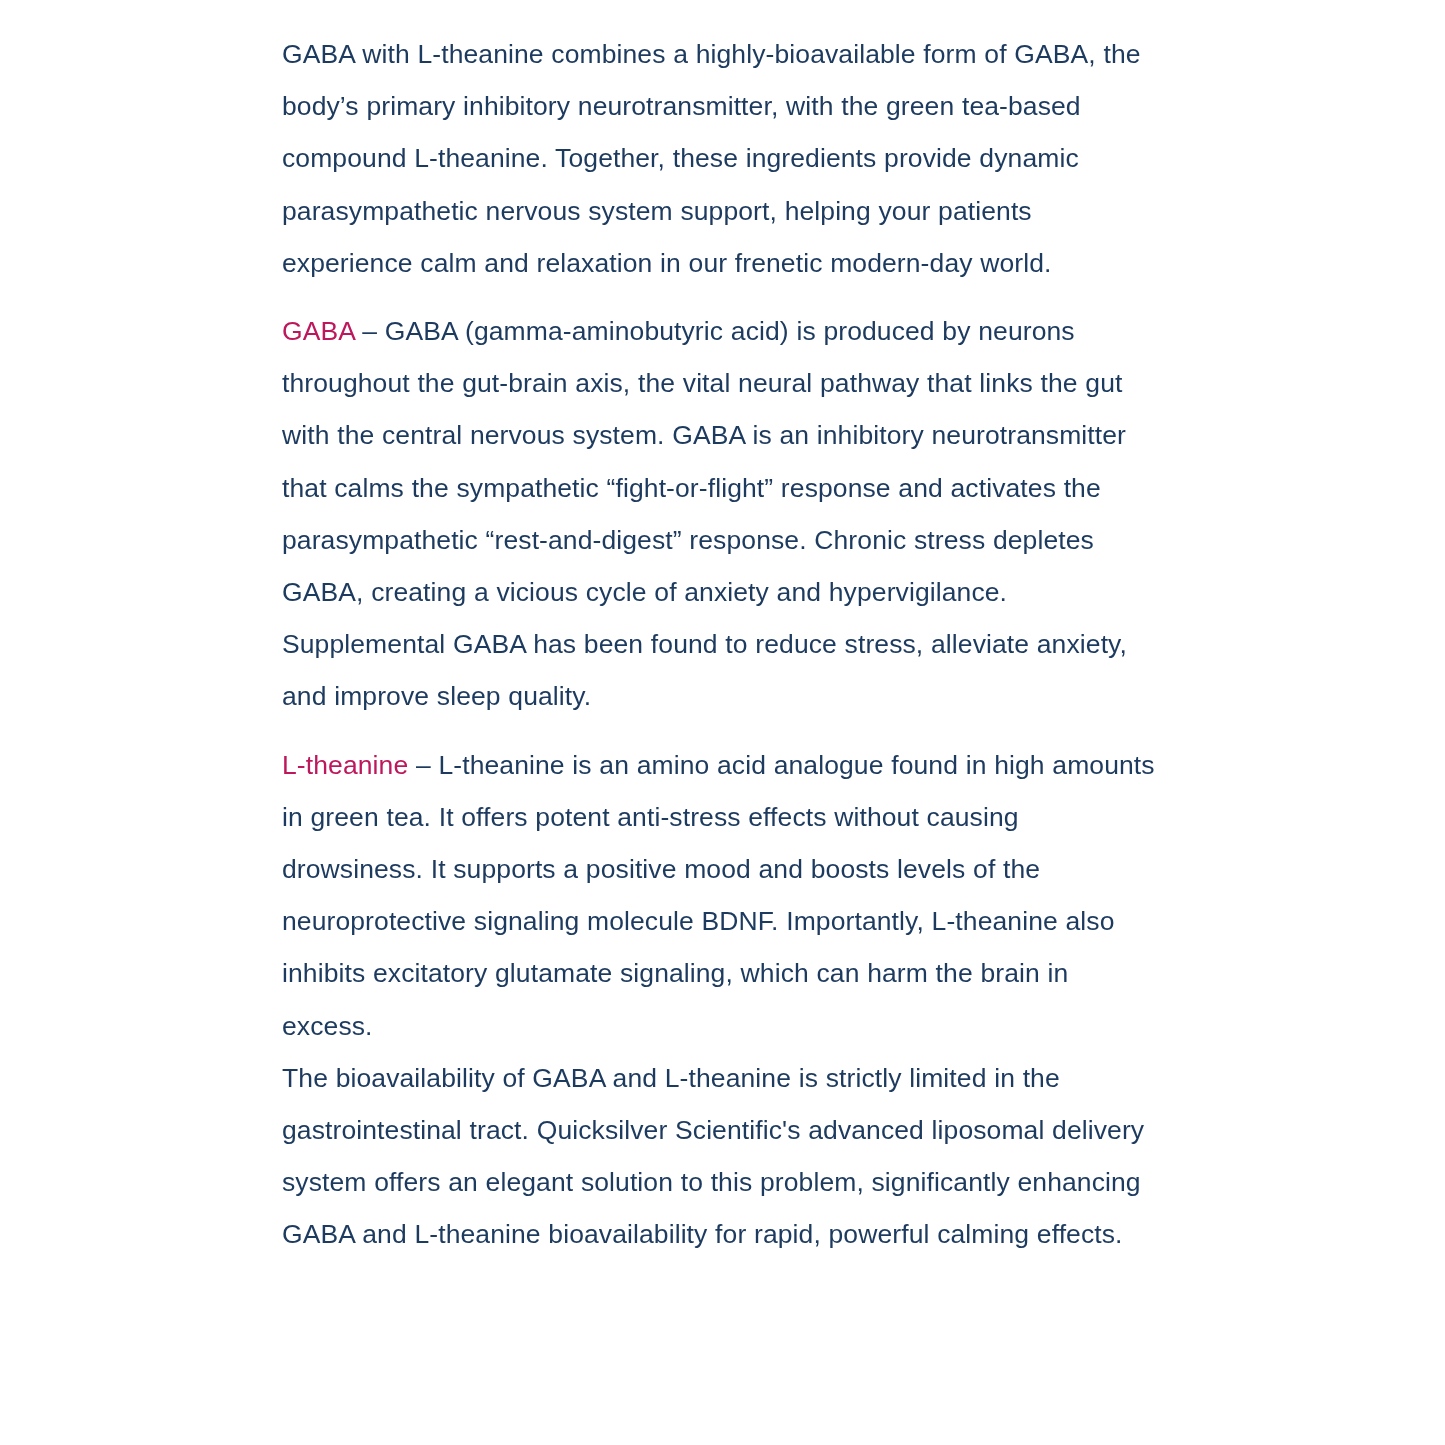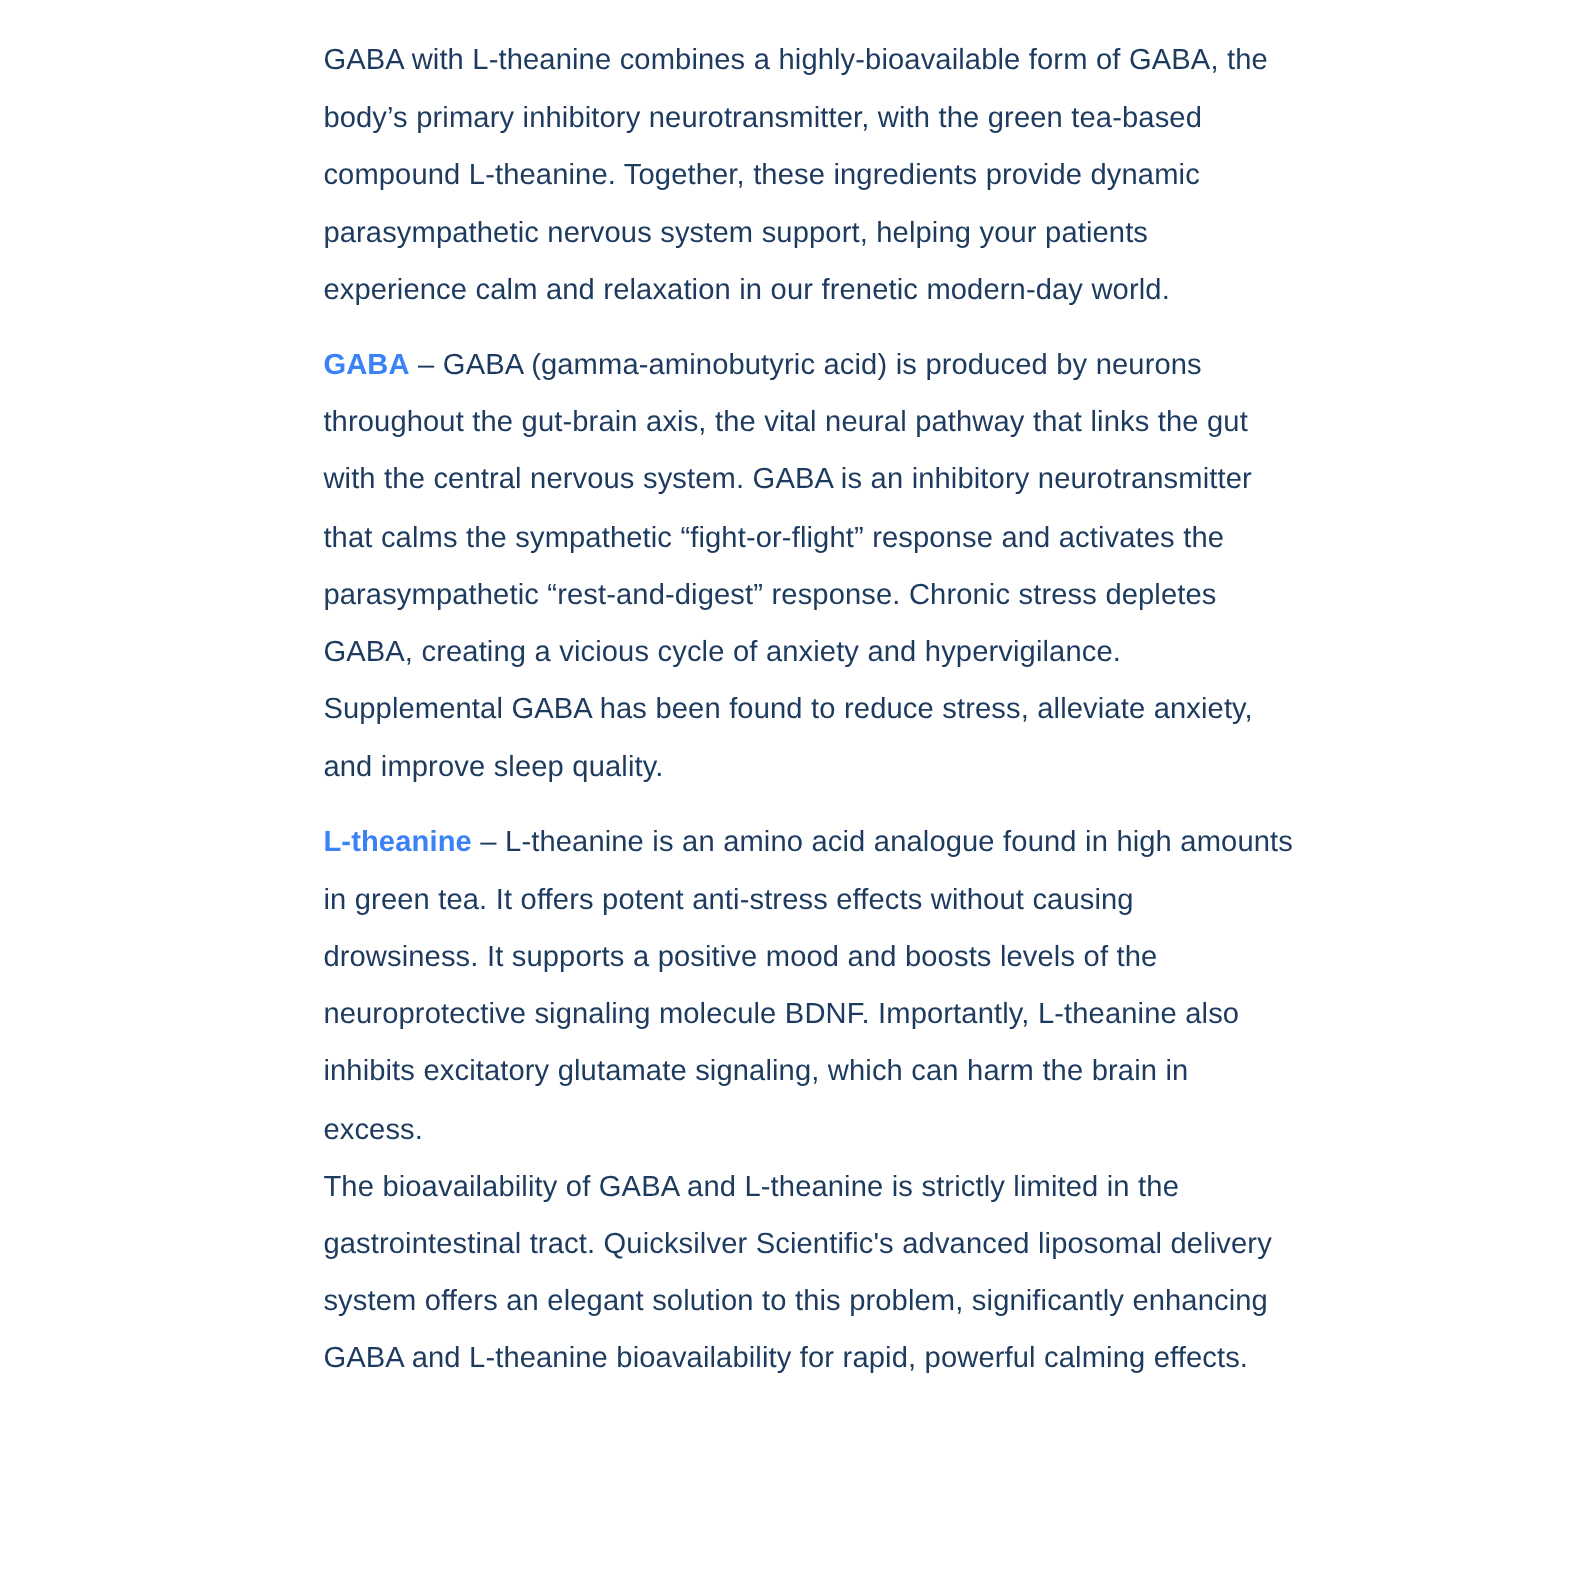--- a/index.html
+++ b/index.html
@@ -15,40 +15,40 @@
   }
   .page {
     position: relative;
     width: 1445px;
     height: 1445px;
     background: #ffffff;
     overflow: hidden;
   }
   .content {
     position: absolute;
-    left: 294px;
+    left: 282px;
     top: 28px;
     width: 884px;
   }
   .para {
     margin: 0 0 16px 0;
     color: #1d3a5f;
     font-size: 26.5px;
     line-height: 52.2px;
     letter-spacing: 0.1px;
     font-weight: 400;
     text-align: left;
     word-spacing: 0.2px;
   }
   .para:last-child {
     margin-bottom: 0;
   }
   .lead {
-    font-weight: 700;
-    color: #3b82f6;
+    font-weight: 400;
+    color: #be185d;
   }
   .dash {
     font-weight: 400;
   }
 </style>
 </head>
 <body>
 
 <div class="page">
   <div class="content">

